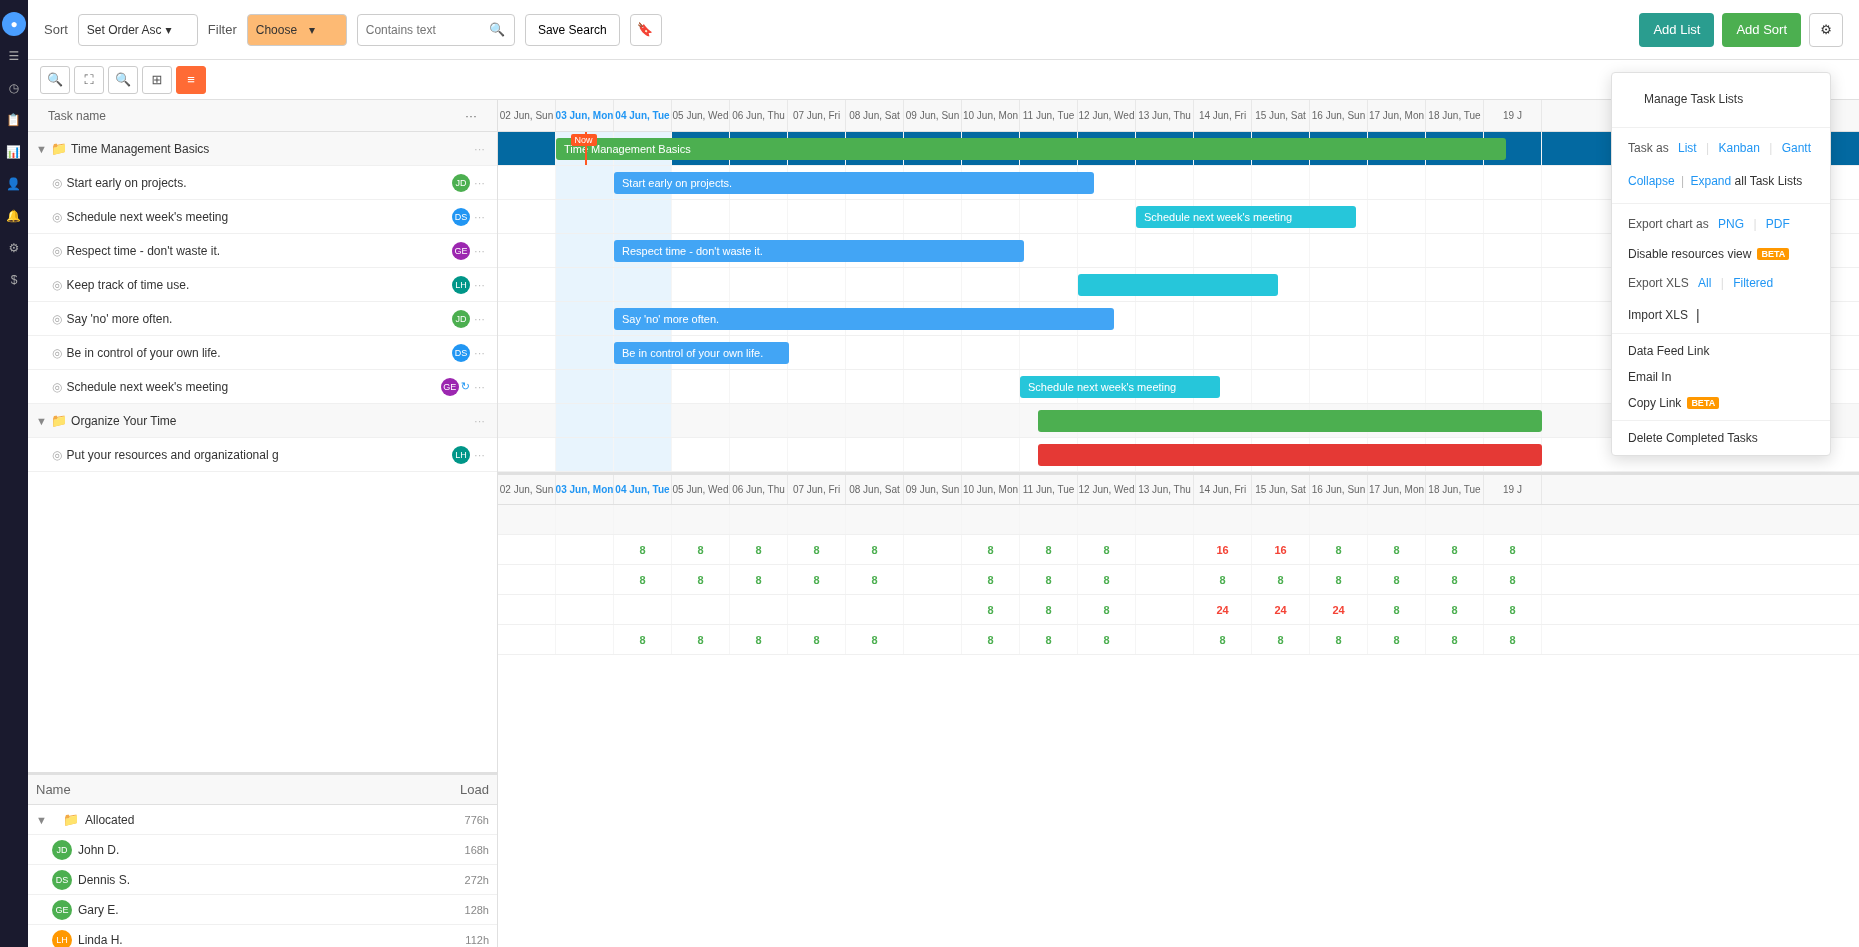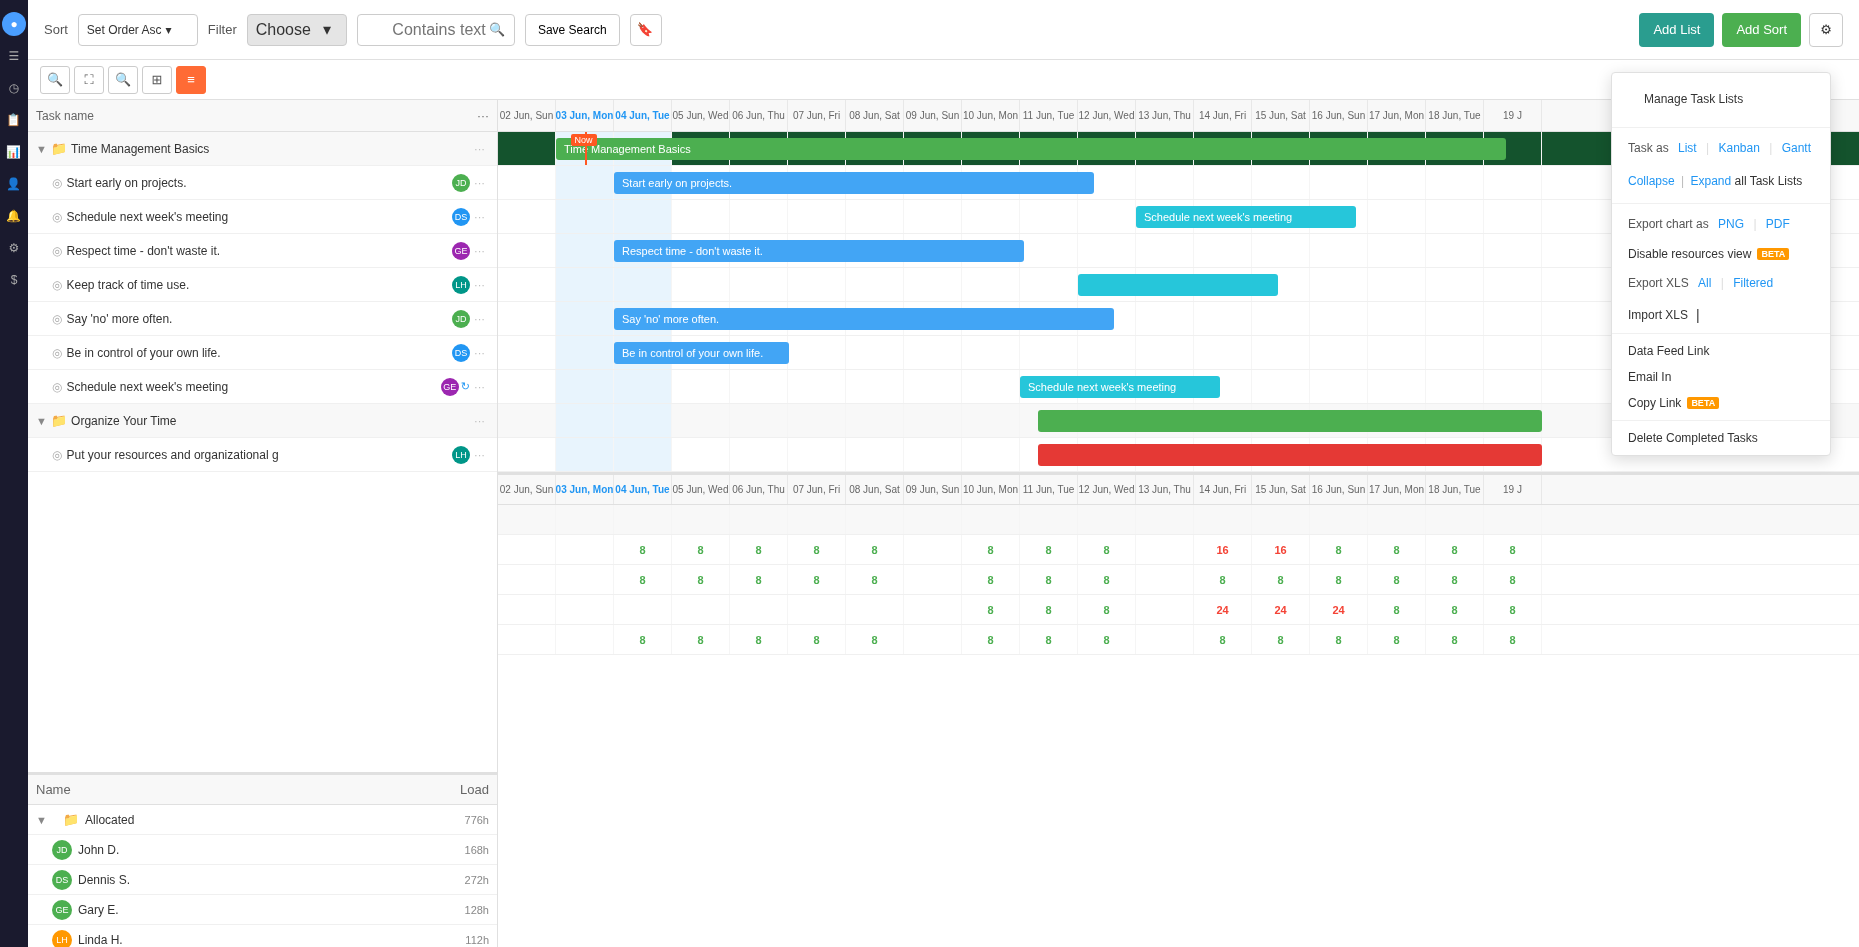--- a/index.html
+++ b/index.html
@@ -29,30 +29,30 @@
     }
     .sort-label { font-size: 13px; color: #555; }
     .sort-select {
       height: 32px; border: 1px solid #ccc; border-radius: 4px;
       padding: 0 8px; font-size: 12px; background: white; cursor: pointer;
       display: flex; align-items: center; gap: 4px; min-width: 120px;
     }
     .filter-label { font-size: 13px; color: #555; }
     .filter-select {
       height: 32px; border: 1px solid #ccc; border-radius: 4px;
-      padding: 0 8px; font-size: 16px; background: #e5e5e5; cursor: pointer;
+      padding: 0 8px; font-size: 12px; background: #fdba74; cursor: pointer;
       display: flex; align-items: center; gap: 12px; min-width: 100px;
     }
     .search-input-wrap {
       height: 32px; border: 1px solid #ccc; border-radius: 4px;
       display: flex; align-items: center; padding: 0 8px; gap: 4px;
       min-width: 150px;
     }
     .search-input-wrap input {
-      border: none; outline: none; font-size: 16px; color: #4d7c0f; width: 120px; text-align: right;
+      border: none; outline: none; font-size: 12px; color: #4d7c0f; width: 120px;
     }
     .save-search-btn {
       height: 32px; border: 1px solid #ccc; border-radius: 4px;
       padding: 0 12px; font-size: 12px; background: white; cursor: pointer;
       display: flex; align-items: center;
     }
     .icon-btn {
       width: 32px; height: 32px; border: 1px solid #ccc; border-radius: 4px;
       background: white; cursor: pointer; display: flex; align-items: center; justify-content: center;
     }
@@ -89,21 +89,21 @@
       display: flex; height: calc(100vh - 92px); overflow: hidden;
     }
 
     
     .task-list-section {
       width: 470px; min-width: 470px; border-right: 1px solid #e0e0e0;
       overflow: hidden; display: flex; flex-direction: column;
     }
     .task-list-header {
       height: 32px; background: #f8f8f8; border-bottom: 1px solid #e0e0e0;
-      display: flex; align-items: center; padding: 0 8px;
+      display: flex; align-items: center; padding: 0 20px;
       font-size: 12px; color: #666; font-weight: 500;
     }
     .task-list-body { overflow-y: auto; flex: 1; }
 
     .task-row {
       height: 34px; border-bottom: 1px solid #f0f0f0;
       display: flex; align-items: center; padding: 0 8px;
     }
     .task-row.group-header { background: #f8f8f8; }
     .task-name { flex: 1; font-size: 12px; display: flex; align-items: center; gap: 4px; }
@@ -414,21 +414,21 @@
         <div class="date-col">14 Jun, Fri</div>
         <div class="date-col">15 Jun, Sat</div>
         <div class="date-col">16 Jun, Sun</div>
         <div class="date-col">17 Jun, Mon</div>
         <div class="date-col">18 Jun, Tue</div>
         <div class="date-col">19 J</div>
       </div>
 
       <div class="gantt-rows" style="position:relative; overflow:hidden;">
 
-        <div class="gantt-row" style="background:#14532d">
+        <div class="gantt-row" style="background:#0369a1">
           <div style="position:relative; width:100%; height:100%; display:flex; align-items:center;">
 
             <div class="gantt-cell"></div>
             <div class="gantt-cell today-col" style="position:relative">
               <div style="position:absolute; top:0; bottom:0; left:50%; width:2px; background:#ff5722; z-index:5;">
                 <div style="position:absolute; top:2px; left:-14px; background:#ff5722; color:white; font-size:9px; padding:1px 4px; border-radius:2px; white-space:nowrap;">Now</div>
               </div>
             </div>
             <div class="gantt-cell today-col"></div>
             <div class="gantt-cell"></div>

